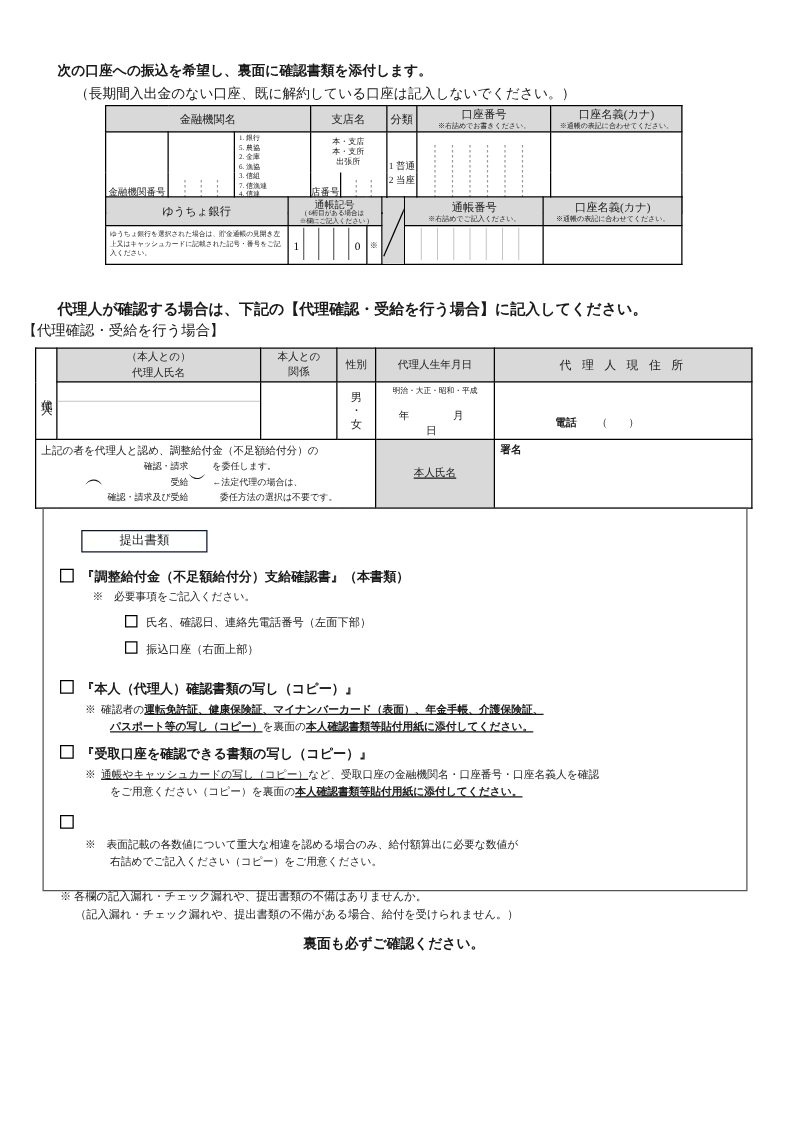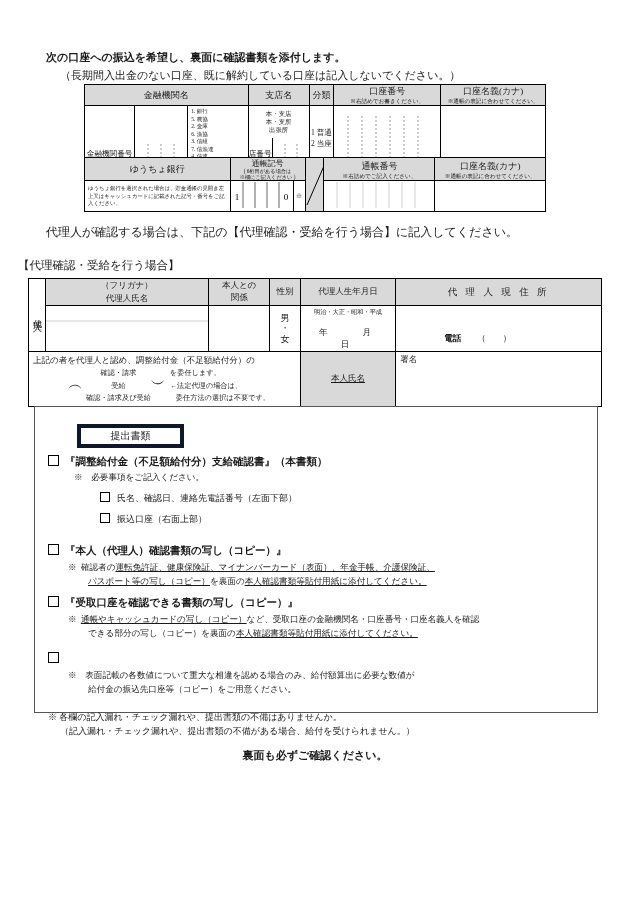--- a/index.html
+++ b/index.html
@@ -5,21 +5,21 @@
   html,body{margin:0;padding:0;background:#fff;}
   body{
     width:630px;height:903px;position:relative;
     font-family:"Liberation Serif","DejaVu Serif",serif;
     color:#1a1a1a;-webkit-font-smoothing:none;
   }
   .page{position:relative;width:630px;height:903px;overflow:hidden;}
 
   
   .t{position:absolute;white-space:nowrap;line-height:1.35;}
-  .b{font-weight:normal;}
+  .b{font-weight:bold;}
   .u{text-decoration:underline;}
 
   
   #sec2-title{left:18px;top:24px;font-size:12.5px;font-weight:bold;letter-spacing:.2px;}
   #sec2-l1{left:46px;top:50px;font-size:11px;font-weight:bold;}
   #sec2-l2{left:60px;top:68px;font-size:11px;}
 
   
   table{border-collapse:collapse;position:absolute;}
   table td,table th{
@@ -42,36 +42,36 @@
   
   #tbl-yucho{left:84px;top:157px;width:462px;}
   #tbl-yucho .cap{font-size:9px;}
   #tbl-yucho .subcap{font-size:5.6px;display:block;line-height:1.15;}
   .yucho-note{font-size:5.4px;text-align:left;padding:2px 3px;line-height:1.35;}
   .paren-note{font-size:5.2px;line-height:1.1;}
   .slashcell{position:relative;overflow:hidden;}
   .slashcell svg{position:absolute;left:0;top:0;}
 
   
-  #agent-lead{left:46px;top:224px;font-size:12px;font-weight:normal;}
+  #agent-lead{left:46px;top:239px;font-size:12px;font-weight:bold;}
   #agent-head{left:18px;top:258px;font-size:11.5px;}
   #tbl-agent{left:28px;top:278px;width:574px;}
   #tbl-agent td{font-size:8.5px;}
   .vtxt{writing-mode:vertical-rl;text-orientation:upright;letter-spacing:2px;font-size:9px;}
   .era{font-size:6.2px;letter-spacing:0;}
   .ymd{font-size:8.5px;letter-spacing:6px;}
   .addr-cap{font-size:9.5px;letter-spacing:3px;}
   .sex{font-size:9px;line-height:1.15;}
   .decl{font-size:7.2px;text-align:left;padding:2px 4px;line-height:1.45;position:relative;}
   .brace{font-size:7.2px;}
-  .sig{font-size:8px;text-align:left;padding:2px 4px;font-weight:normal;}
+  .sig{font-size:8px;text-align:left;padding:2px 4px;font-weight:bold;}
 
   
   #docbox{position:absolute;left:34px;top:406px;width:562px;height:305px;border:1px solid #555;}
-  #docbox-title{position:absolute;left:65px;top:424px;width:99px;height:16px;border:4px solid #0f172a;margin-left:12px;}
+  #docbox-title{position:absolute;left:65px;top:424px;width:99px;height:16px;border:1px solid #0f172a;}
   #docbox-title span{display:block;text-align:center;font-size:10px;line-height:16px;}
 
   .chk{display:inline-block;width:9px;height:9px;border:1.3px solid #000;vertical-align:-1px;margin-right:6px;}
   .chk-sm{display:inline-block;width:8px;height:8px;border:1.2px solid #000;vertical-align:-1px;margin-right:7px;}
   .item{position:absolute;left:48px;font-size:10.5px;font-weight:bold;}
   .note{position:absolute;font-size:8.6px;font-weight:normal;}
   .sub{position:absolute;left:100px;font-size:9px;}
 
   
   #foot1{left:48px;top:711px;font-size:9px;}
@@ -221,21 +221,21 @@
   <div class="t" id="agent-lead">代理人が確認する場合は、下記の【代理確認・受給を行う場合】に記入してください。</div>
   <div class="t" id="agent-head">【代理確認・受給を行う場合】</div>
 
   <table id="tbl-agent">
     <tbody>
         <tr>
       <td rowspan="3" style="width:16px;">
         <span class="vtxt">代理人</span>
       </td>
       <td class="hdr nb-b" style="width:162px;height:13px;">
-        <span style="font-size:8.5px;">（フリガナ）</span>
+        <span style="font-size:8.5px;">（本人との）</span>
       </td>
       <td class="hdr" rowspan="2" style="width:62px;">
         <span style="font-size:8.5px;">本人との</span><br>
         <span style="font-size:8.5px;">関係</span>
       </td>
       <td class="hdr" rowspan="2" style="width:30px;">
         <span style="font-size:8.5px;">性別</span>
       </td>
       <td class="hdr" rowspan="2" style="width:96px;">
         <span style="font-size:8.5px;">代理人生年月日</span>
@@ -272,21 +272,21 @@
     </tr>
     <tr>
       <td colspan="4" class="decl" style="height:38px;">
         <span>上記の者を代理人と認め、調整給付金（不足額給付分）の</span>
         <table style="position:static;border:none;margin:0;border-collapse:collapse;">
           <tbody>
                 <tr>
             <td style="border:none;text-align:right;width:50px;">
               <span class="brace" style="font-size:15px;">︵</span>
             </td>
-            <td style="border:none;text-align:center;padding-left:3px;">
+            <td style="border:none;text-align:right;padding-left:3px;">
               <span class="brace">確認・請求</span><br>
               <span class="brace">受給</span><br>
               <span class="brace">確認・請求及び受給</span>
             </td>
             <td style="border:none;text-align:left;width:10px;">
               <span class="brace" style="font-size:15px;">︶</span>
             </td>
             <td style="border:none;text-align:left;padding-left:4px;">
               <span class="brace">を委任します。</span><br>
               <span class="brace">←法定代理の場合は、</span><br>
@@ -332,26 +332,26 @@
     <span class="u b">パスポート等の写し（コピー）</span><span>を裏面の</span><span class="u b">本人確認書類等貼付用紙に添付してください。</span>
   </div>
 
   <div class="item" style="top:596px;">
     <span class="chk"></span><span>『受取口座を確認できる書類の写し（コピー）』</span>
   </div>
   <div class="note" style="left:68px;top:614px;">
     <span>※</span>&nbsp;&nbsp;<span class="u">通帳やキャッシュカードの写し（コピー）</span><span>など、受取口座の金融機関名・口座番号・口座名義人を確認</span>
   </div>
   <div class="note" style="left:88px;top:628px;">
-    <span>できる部分の写し（コピー）を裏面の</span><span class="u b">本人確認書類等貼付用紙に添付してください。</span>
+    <span>をご用意ください（コピー）を裏面の</span><span class="u b">本人確認書類等貼付用紙に添付してください。</span>
   </div>
 
   <div class="item" style="top:652px;">
     <span class="chk"></span>
   </div>
   <div class="note" style="left:68px;top:670px;">※　表面記載の各数値について重大な相違を認める場合のみ、給付額算出に必要な数値が</div>
-  <div class="note" style="left:88px;top:684px;">給付金の振込先口座等（コピー）をご用意ください。</div>
+  <div class="note" style="left:88px;top:684px;">右詰めでご記入ください（コピー）をご用意ください。</div>
 
   <div class="t" id="foot1">※ 各欄の記入漏れ・チェック漏れや、提出書類の不備はありませんか。</div>
   <div class="t" id="foot2">（記入漏れ・チェック漏れや、提出書類の不備がある場合、給付を受けられません。）</div>
   <div class="t" id="foot3">裏面も必ずご確認ください。</div>
 
 </div>
 
 </body></html>

